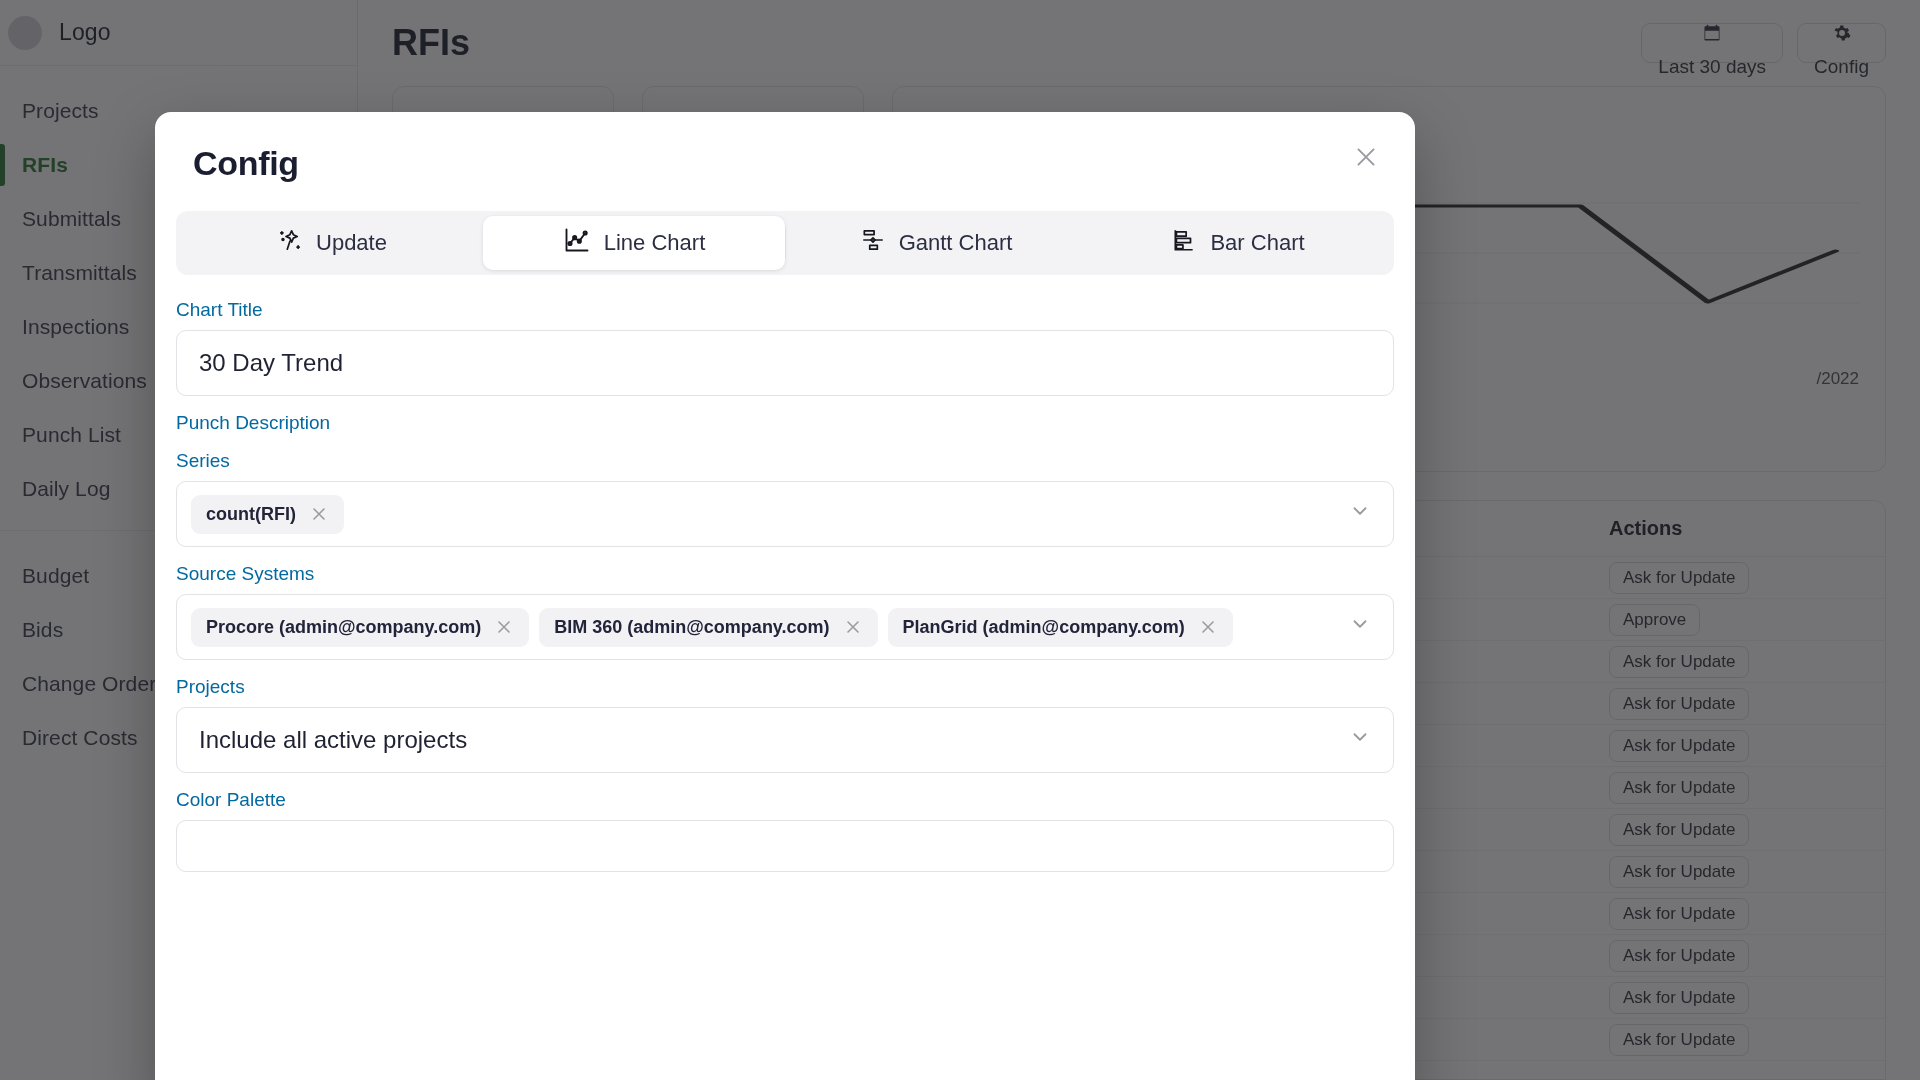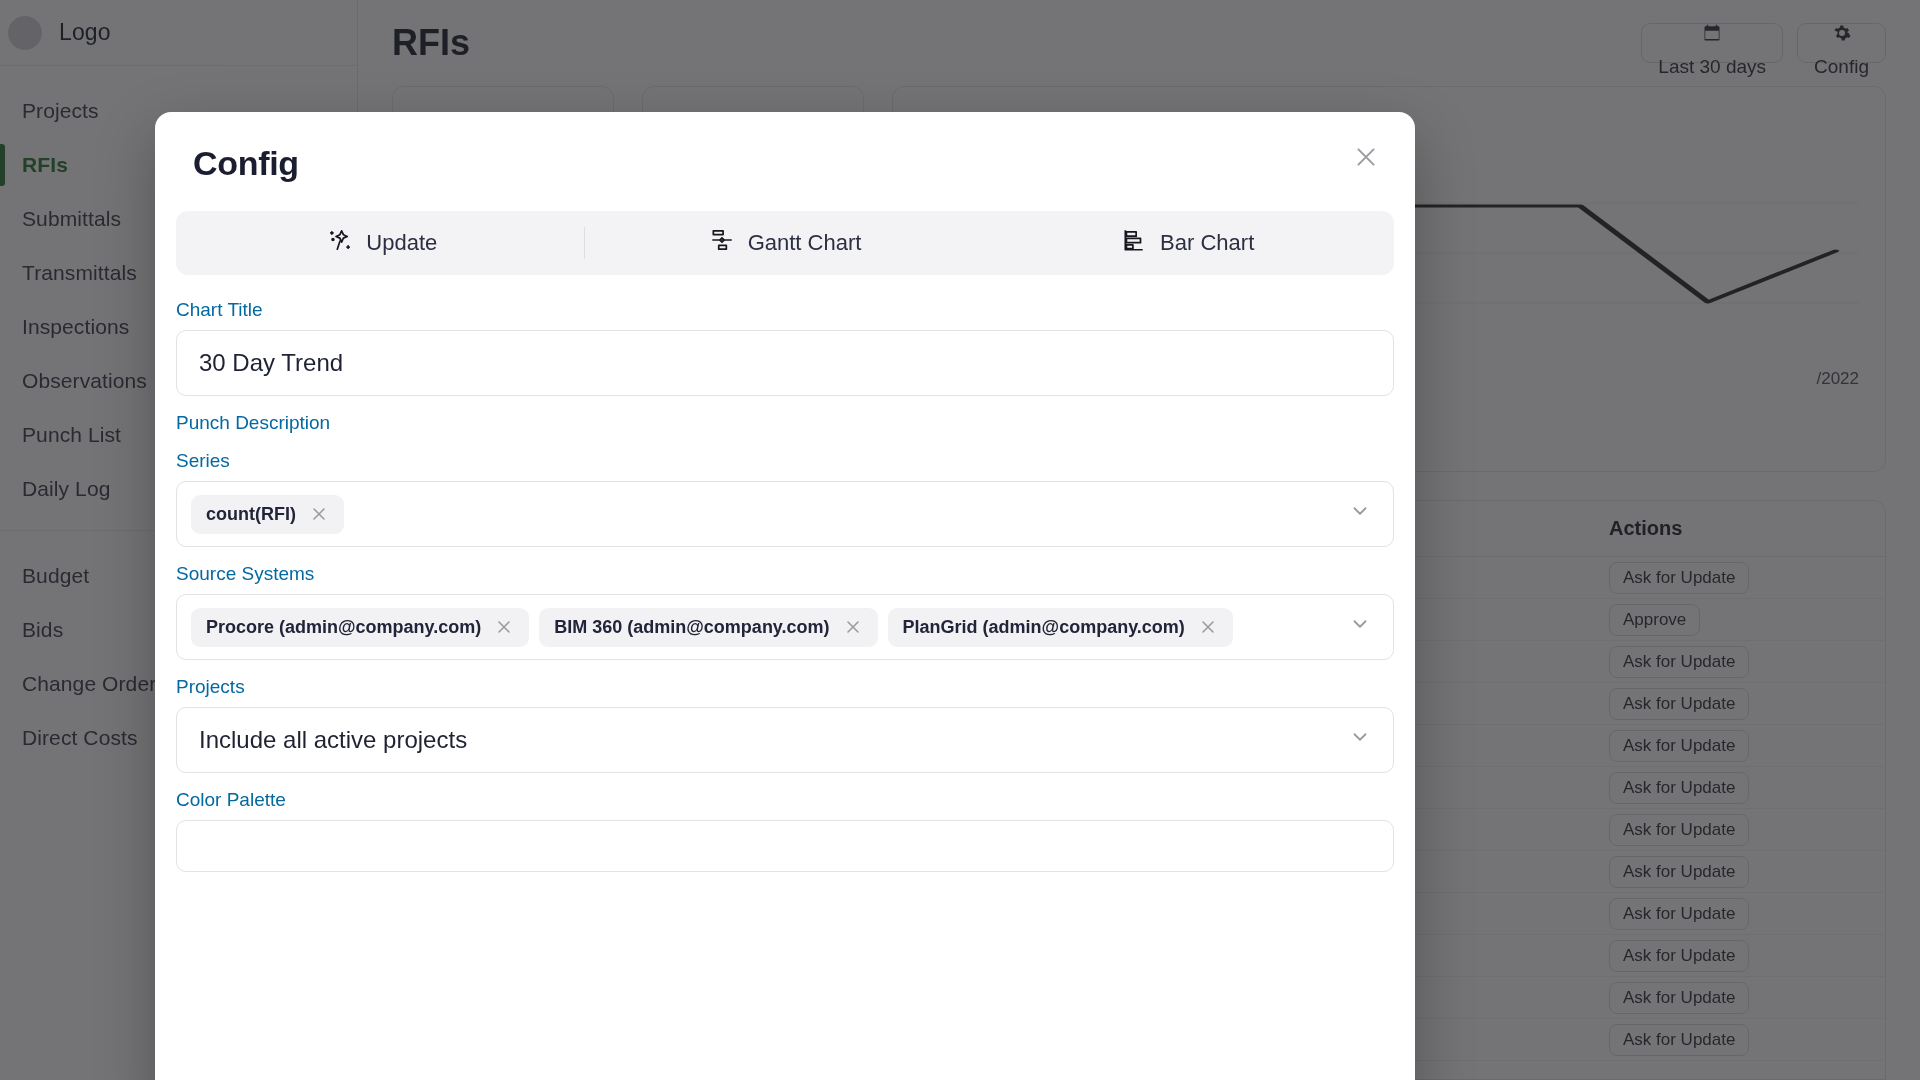--- a/index.html
+++ b/index.html
@@ -340,20 +340,33 @@
         <svg width="26" height="26" viewBox="0 0 24 24" fill="none" stroke="#17181f" stroke-width="1.6" stroke-linecap="round" stroke-linejoin="round">
           <path d="M13.5 3.5l1.6 3.6 3.6 1.6-3.6 1.6-1.6 3.6-1.6-3.6L8.3 8.7l3.6-1.6z"></path>
           <path d="M12 13l-2.5 7.5"></path>
             <path d="M4.5 4.5v2M3.5 5.5h2"></path>
             <path d="M19.5 17.5v2M18.5 18.5h2"></path>
           <circle cx="5.5" cy="11.5" r=".8" fill="#17181f"></circle>
         </svg>
       </span>
       <span>Update</span>
     </div>
+    <div class="tab active">
+      <span>
+        <svg width="28" height="28" viewBox="0 0 24 24" fill="none" stroke="#17181f" stroke-width="1.6" stroke-linecap="round" stroke-linejoin="round">
+          <path d="M3 3v18h18"></path>
+            <path d="M6 15l4-5 4 3 5-7"></path>
+          <circle cx="6" cy="15" r="1.4"></circle>
+            <circle cx="10" cy="10" r="1.4"></circle>
+            <circle cx="14" cy="13" r="1.4"></circle>
+            <circle cx="19" cy="6" r="1.4"></circle>
+        </svg>
+      </span>
+      <span>Line Chart</span>
+    </div>
     <div class="tab sep">
       <span>
         <svg width="26" height="26" viewBox="0 0 24 24" fill="none" stroke="#17181f" stroke-width="1.6" stroke-linejoin="round">
           <rect x="4" y="3.5" width="9" height="3.5"></rect>
             <path d="M3 12h18"></path>
           <path d="M12 10l2 2-2 2-2-2z"></path>
             <rect x="9" y="17" width="7" height="3.5"></rect>
         </svg>
       </span>
       <span>Gantt Chart</span>

